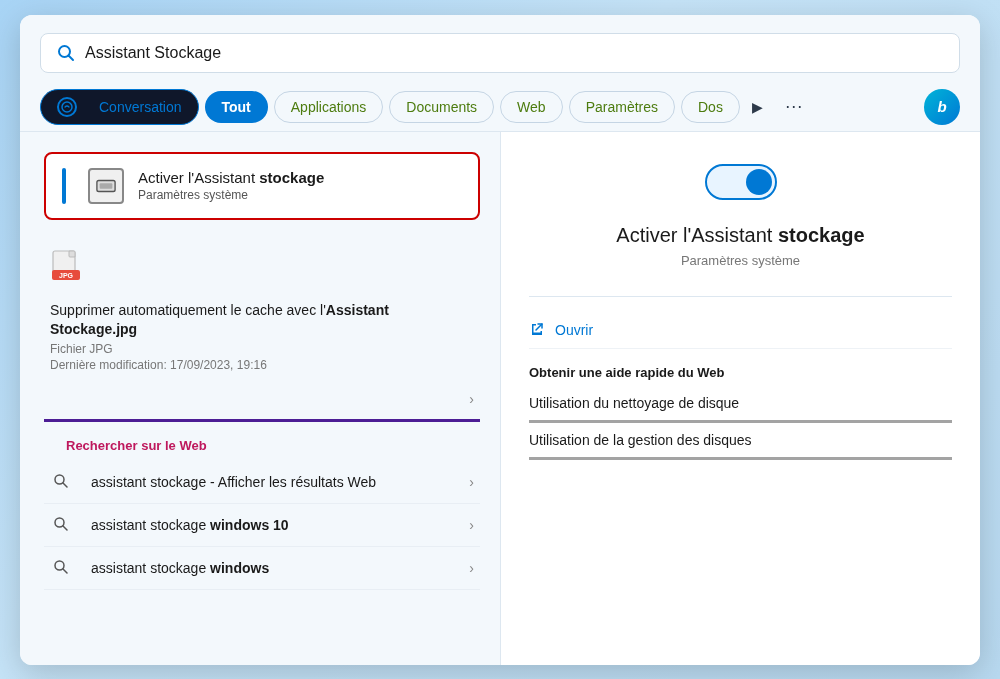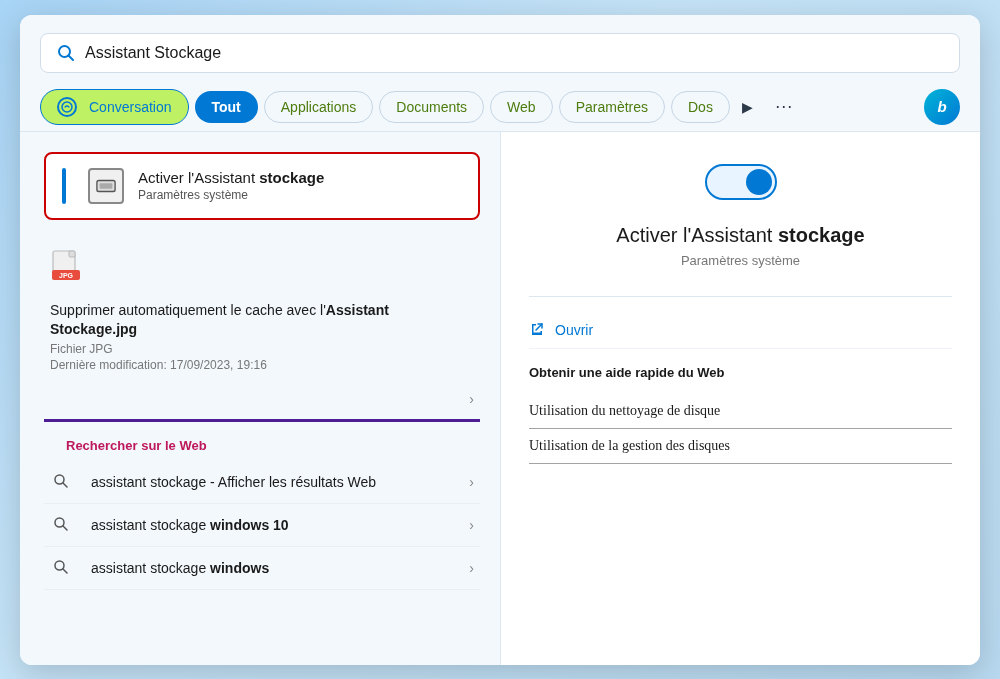--- a/index.html
+++ b/index.html
@@ -65,25 +65,25 @@
       padding: 7px 16px;
       border-radius: 20px;
       font-size: 14px;
       cursor: pointer;
       border: 1.5px solid transparent;
       font-family: 'Segoe UI', Arial, sans-serif;
       white-space: nowrap;
       user-select: none;
     }
     .tab-conversation {
-      background: #bef264;
+      background: #0f172a;
       border: 1.5px solid #0078d4;
       color: #0078d4;
       font-weight: 500;
-      gap: 12px;
+      gap: 22px;
     }
     .tab-conversation .tab-icon {
       width: 20px;
       height: 20px;
       border: 2px solid #0078d4;
       border-radius: 50%;
       display: flex;
       align-items: center;
       justify-content: center;
       font-size: 11px;
@@ -322,29 +322,28 @@
       color: #0078d4;
       font-weight: 500;
       text-align: center;
     }
     .right-link {
       display: block;
       width: 100%;
       padding: 9px 0;
       font-size: 14px;
       color: #1a1a1a;
-      border-bottom: 1px solid #a3a3a3;
-      cursor: pointer;
-      font-family: Liberation Serif, serif;
+      border-bottom: 3px solid #a3a3a3;
+      cursor: pointer;
     }
     .right-section-title {
       font-size: 13px;
       font-weight: 600;
       color: #1a1a1a;
-      margin-bottom: 14px;
+      margin-bottom: 6px;
       margin-top: 4px;
       width: 100%;
     }
   </style>
 </head>
 <body>
 
 <div class="search-window">
 
   <div class="search-bar-row">

